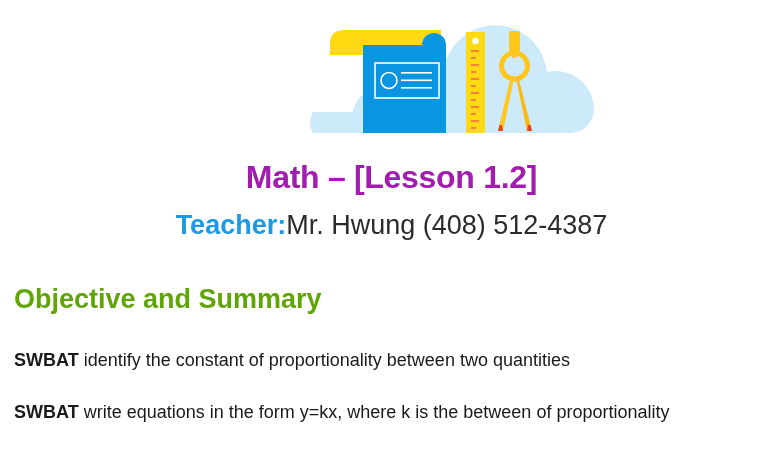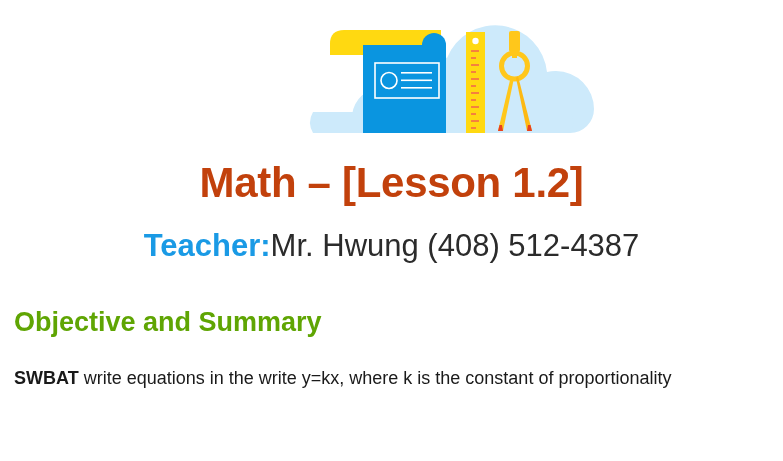--- a/index.html
+++ b/index.html
@@ -35,32 +35,32 @@
     left: 0;
     top: 0;
   }
 
   
   .title-block {
     text-align: center;
     margin-top: 16px;
   }
   .lesson-title {
-    font-size: 42px;
+    font-size: 32px;
     font-weight: bold;
-    color: #c2410c;
+    color: #a21caf;
     line-height: 1.05;
     letter-spacing: -0.3px;
     margin: 8px;
     padding: 0;
   }
   .teacher-line {
-    font-size: 31px;
+    font-size: 27px;
     line-height: 1.2;
-    margin: 22px 0 0 0;
+    margin: 14px 0 0 0;
     padding: 0;
     color: #2b2b2b;
   }
   .teacher-label {
     color: #1A9AE5;
     font-weight: bold;
   }
   .teacher-name {
     color: #2b2b2b;
     font-weight: normal;
@@ -165,19 +165,22 @@
   <div class="title-block">
     <div class="lesson-title">Math – [Lesson 1.2]</div>
     <div class="teacher-line">
       <span class="teacher-label">Teacher:</span><span class="teacher-name">Mr. Hwung (408) 512-4387</span>
     </div>
   </div>
 
   <div class="body-block">
     <div class="section-heading">Objective and Summary</div>
 
+    <div class="objective first">
+      <span class="swbat">SWBAT</span><span> identify the constant of proportionality between two quantities</span>
+    </div>
 
     <div class="objective second">
-      <span class="swbat">SWBAT</span><span> write equations in the write y=kx, where k is the constant of proportionality</span>
+      <span class="swbat">SWBAT</span><span> write equations in the form y=kx, where k is the between of proportionality</span>
     </div>
   </div>
 
 </div>
 
 </body></html>

